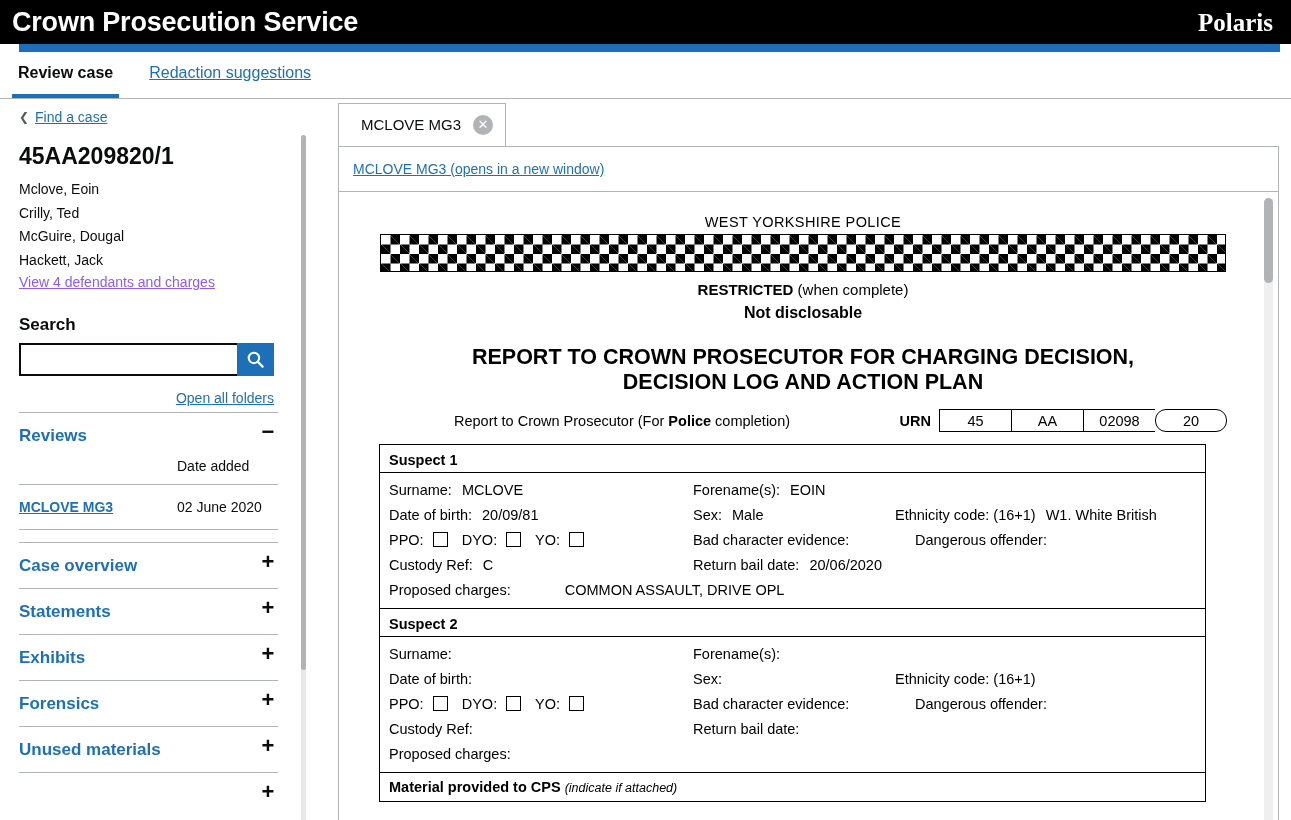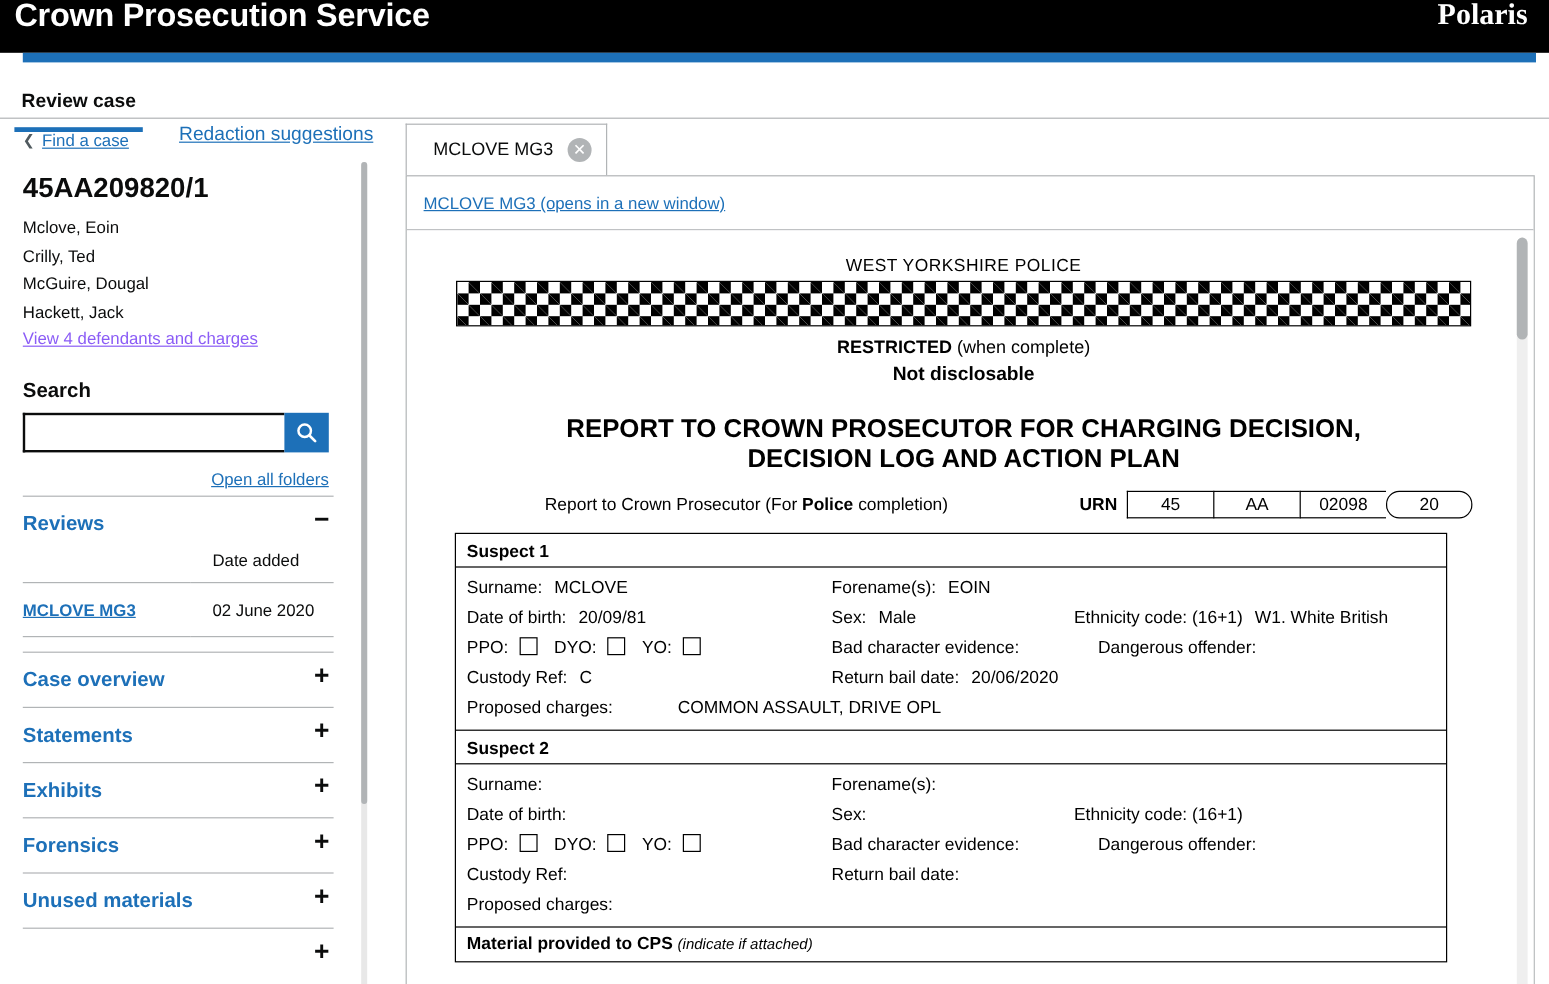--- a/index.html
+++ b/index.html
@@ -11,20 +11,21 @@
     font-family: "Liberation Sans", sans-serif;
     color: #0b0c0c;
   }
 
   
   .topbar {
     height: 44px;
     background: #000000;
     color: #ffffff;
     display: flex;
+    align-items: center;
     justify-content: space-between;
     padding: 0 18px 0 12px;
   }
   .topbar-title {
     font-size: 27px;
     font-weight: bold;
     letter-spacing: -0.2px;
     line-height: 1;
   }
   .topbar-right {
@@ -38,38 +39,37 @@
     background: #1d70b8;
     margin-left: 19px;
     margin-right: 11px;
   }
 
   
   .navtabs {
     display: flex;
     align-items: flex-start;
     gap: 24px;
-    padding: 22px 0 0 12px;
+    padding: 10px 0 0 12px;
     border-bottom: 1px solid #b1b4b6;
     height: 47px;
   }
   .navtab {
     font-size: 16px;
     padding: 2px 6px 12px 6px;
     cursor: pointer;
   }
   .navtab.active {
     font-weight: bold;
     color: #0b0c0c;
     border-bottom: 4px solid #1d70b8;
   }
   .navtab.link {
     color: #1d70b8;
     text-decoration: underline;
-    margin-top: 28px;
   }
 
   
   .body-wrap {
     display: flex;
     height: 765px;
   }
 
   
   .sidebar {

